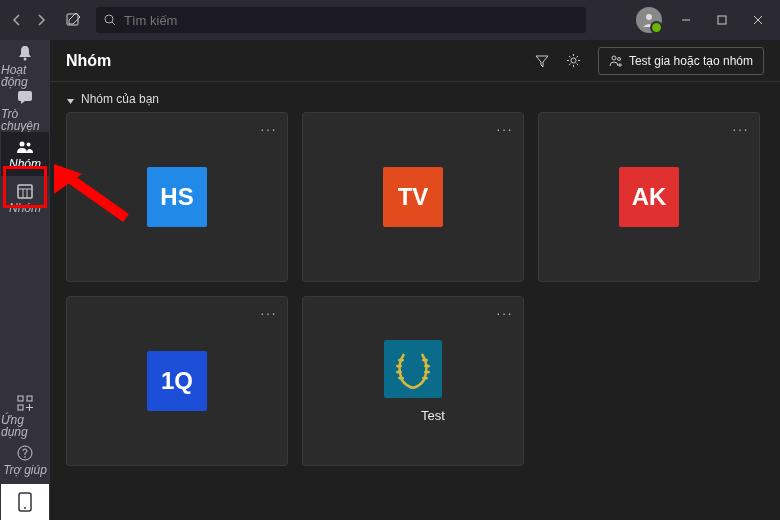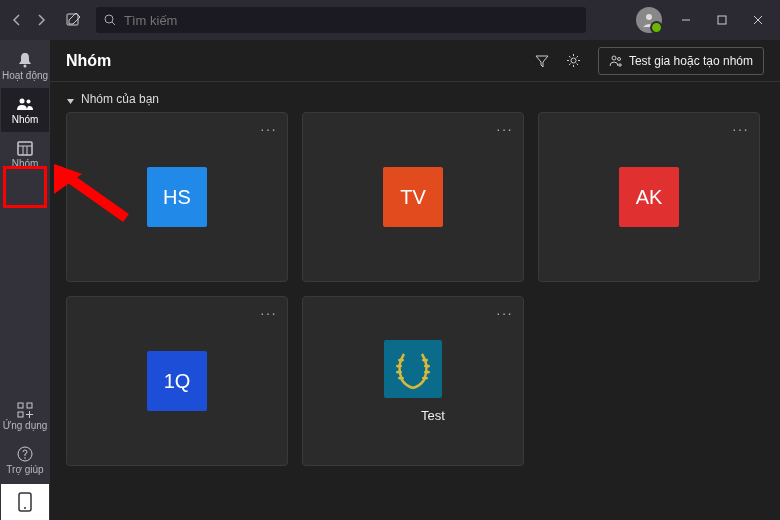--- a/index.html
+++ b/index.html
@@ -19,39 +19,39 @@
   .avatar::after { content: ""; position: absolute; bottom: -1px; right: -1px; width: 9px; height: 9px; background: #6bb700; border: 2px solid #2b2a33; border-radius: 50%; }
   .win-btn { width: 24px; height: 24px; display: flex; align-items: center; justify-content: center; color: #ccc; cursor: pointer; }
 
   
   .main { display: flex; height: calc(100% - 40px); }
 
   
   .rail { width: 50px; background: #33323a; display: flex; flex-direction: column; align-items: center; padding-top: 4px; }
   .rail-item { width: 48px; height: 44px; display: flex; flex-direction: column; align-items: center; justify-content: center; color: #b8b8c0; cursor: pointer; gap: 2px; position: relative; }
   .rail-item.active { background: #201f25; color: #fff; }
-  .rail-item .lbl { font-size: 10px; line-height: 1; }
+  .rail-item .lbl { font-size: 12px; line-height: 1; font-style: italic; }
   .rail-icon { display: flex; align-items: center; justify-content: center; }
   .rail-spacer { flex: 1; }
   .rail-highlight { position: absolute; top: 126px; left: 3px; width: 44px; height: 42px; border: 3px solid #ff0000; pointer-events: none; z-index: 5; }
 
   
   .content { flex: 1; background: #1f1f1f; display: flex; flex-direction: column; overflow: hidden; }
   .content-header { height: 42px; display: flex; align-items: center; padding: 0 16px; border-bottom: 1px solid #333; }
   .page-title { font-size: 16px; font-weight: 700; }
   .hdr-spacer { flex: 1; }
   .hdr-icon { width: 28px; height: 28px; display: flex; align-items: center; justify-content: center; color: #ccc; cursor: pointer; margin-left: 4px; }
   .join-btn { height: 28px; border: 1px solid #555; border-radius: 3px; padding: 0 10px; font-size: 12px; color: #eee; background: transparent; display: flex; align-items: center; gap: 6px; margin-left: 10px; cursor: pointer; }
 
   .section-row { display: flex; align-items: flex-end; padding: 10px 16px 6px; color: #ddd; font-size: 12px; gap: 6px; cursor: pointer; }
 
   .grid { display: flex; flex-wrap: wrap; gap: 14px; padding: 0 16px 16px; align-content: flex-start; }
   .card { width: 222px; height: 170px; background: #2b2b2b; border: 1px solid #3a3a3a; border-radius: 4px; position: relative; display: flex; flex-direction: column; align-items: center; justify-content: center; cursor: pointer; }
   .card-more { position: absolute; top: 8px; right: 10px; color: #aaa; font-size: 14px; letter-spacing: 1px; cursor: pointer; }
-  .tile { width: 60px; height: 60px; display: flex; align-items: center; justify-content: center; font-size: 20px; font-weight: 400; color: #fff; border-radius: 2px; }
+  .tile { width: 60px; height: 60px; display: flex; align-items: center; justify-content: center; font-size: 24px; font-weight: 700; color: #fff; border-radius: 2px; }
   .card-label { margin-top: 10px; font-size: 13px; color: #eee; margin-left: 40px; }
 
   .laurel { width: 58px; height: 58px; background: #0a6b8a; border-radius: 2px; display:flex; align-items:center; justify-content:center; position: relative; }
 
   
   .arrow-annot { position: absolute; top: 162px; left: 52px; z-index: 6; pointer-events: none; }
   svg { display: block; }
 </style>
 </head>
 <body>
@@ -116,20 +116,29 @@
 
   <div class="rail" style="position:relative;">
     <div class="rail-item">
       <span class="rail-icon">
         <svg width="18" height="18" viewBox="0 0 18 18">
             <path d="M9 2 C6 2 5 4 5 7 L5 10 L3 13 L15 13 L13 10 L13 7 C13 4 12 2 9 2 Z" fill="#c8c8d0"></path>
             <circle cx="9" cy="15" r="1.5" fill="#c8c8d0"></circle>
           </svg>
       </span>
       <span class="lbl">Hoạt động</span>
+    </div>
+    <div class="rail-item">
+      <span class="rail-icon">
+        <svg width="18" height="18" viewBox="0 0 18 18">
+            <rect x="2" y="3" width="14" height="10" rx="2" fill="#c8c8d0"></rect>
+            <path d="M5 13 L5 16 L9 13" fill="#c8c8d0"></path>
+          </svg>
+      </span>
+      <span class="lbl">Trò chuyện</span>
     </div>
     <div class="rail-item active">
       <span class="rail-icon">
         <svg width="18" height="18" viewBox="0 0 18 18">
             <circle cx="6" cy="6" r="2.5" fill="#fff"></circle>
             <circle cx="12.5" cy="6.5" r="2" fill="#fff"></circle>
             <path d="M1 15 Q1 10 6 10 Q11 10 11 15 Z" fill="#fff"></path>
             <path d="M11 15 Q11 11 13 11 Q17 11 17 15 Z" fill="#fff"></path>
           </svg>
       </span>

